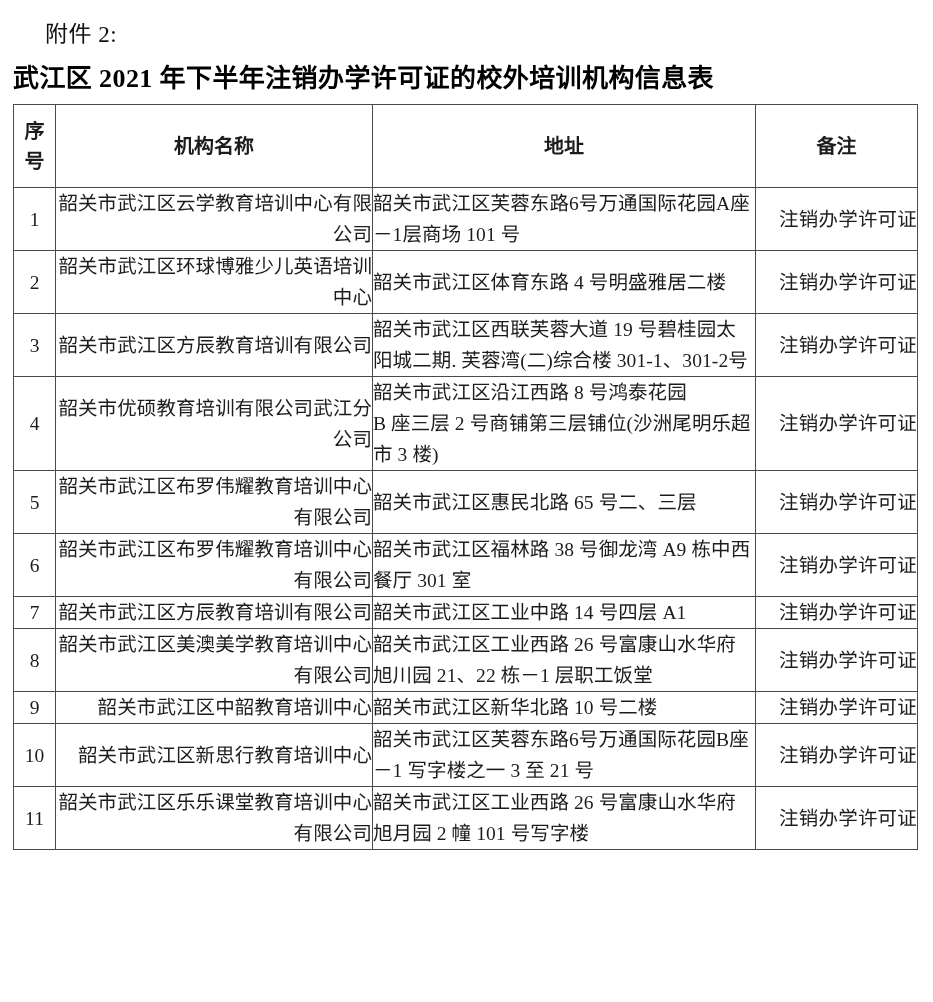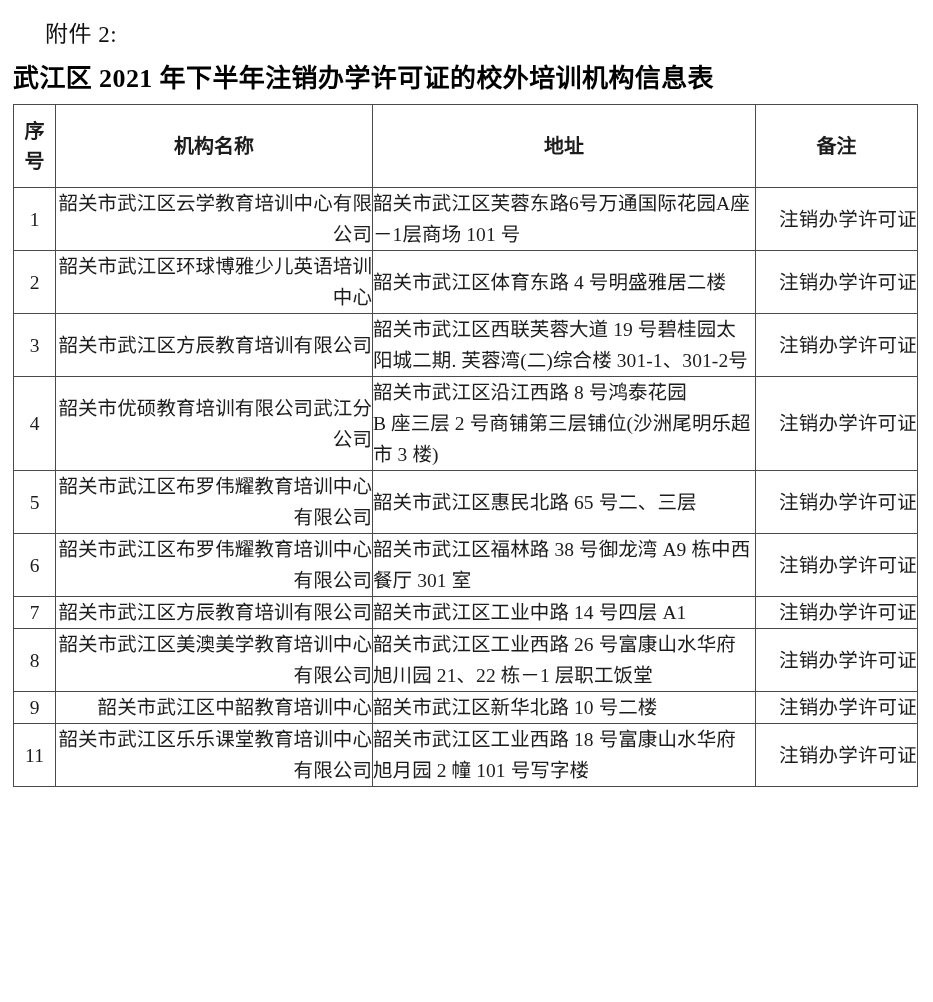--- a/index.html
+++ b/index.html
@@ -186,22 +186,28 @@
             <td class="addr-cell">韶关市武江区工业西路 26 号富康山水华府旭川园 21、22 栋－1 层职工饭堂</td>
             <td class="remark-cell">注销办学许可证</td>
           </tr>
           <tr>
             <td class="seq-cell">9</td>
             <td class="name-cell">韶关市武江区中韶教育培训中心</td>
             <td class="addr-cell">韶关市武江区新华北路 10 号二楼</td>
             <td class="remark-cell">注销办学许可证</td>
           </tr>
           <tr>
+            <td class="seq-cell">10</td>
+            <td class="name-cell">韶关市武江区新思行教育培训中心</td>
+            <td class="addr-cell">韶关市武江区芙蓉东路6号万通国际花园B座－1 写字楼之一 3 至 21 号</td>
+            <td class="remark-cell">注销办学许可证</td>
+          </tr>
+          <tr>
             <td class="seq-cell">11</td>
             <td class="name-cell">韶关市武江区乐乐课堂教育培训中心有限公司</td>
-            <td class="addr-cell">韶关市武江区工业西路 18 号富康山水华府旭月园 2 幢 101 号写字楼</td>
+            <td class="addr-cell">韶关市武江区工业西路 26 号富康山水华府旭月园 2 幢 101 号写字楼</td>
             <td class="remark-cell">注销办学许可证</td>
           </tr>
         </tbody>
     </table>
   </div>
 
 </div>
 
 </body></html>

